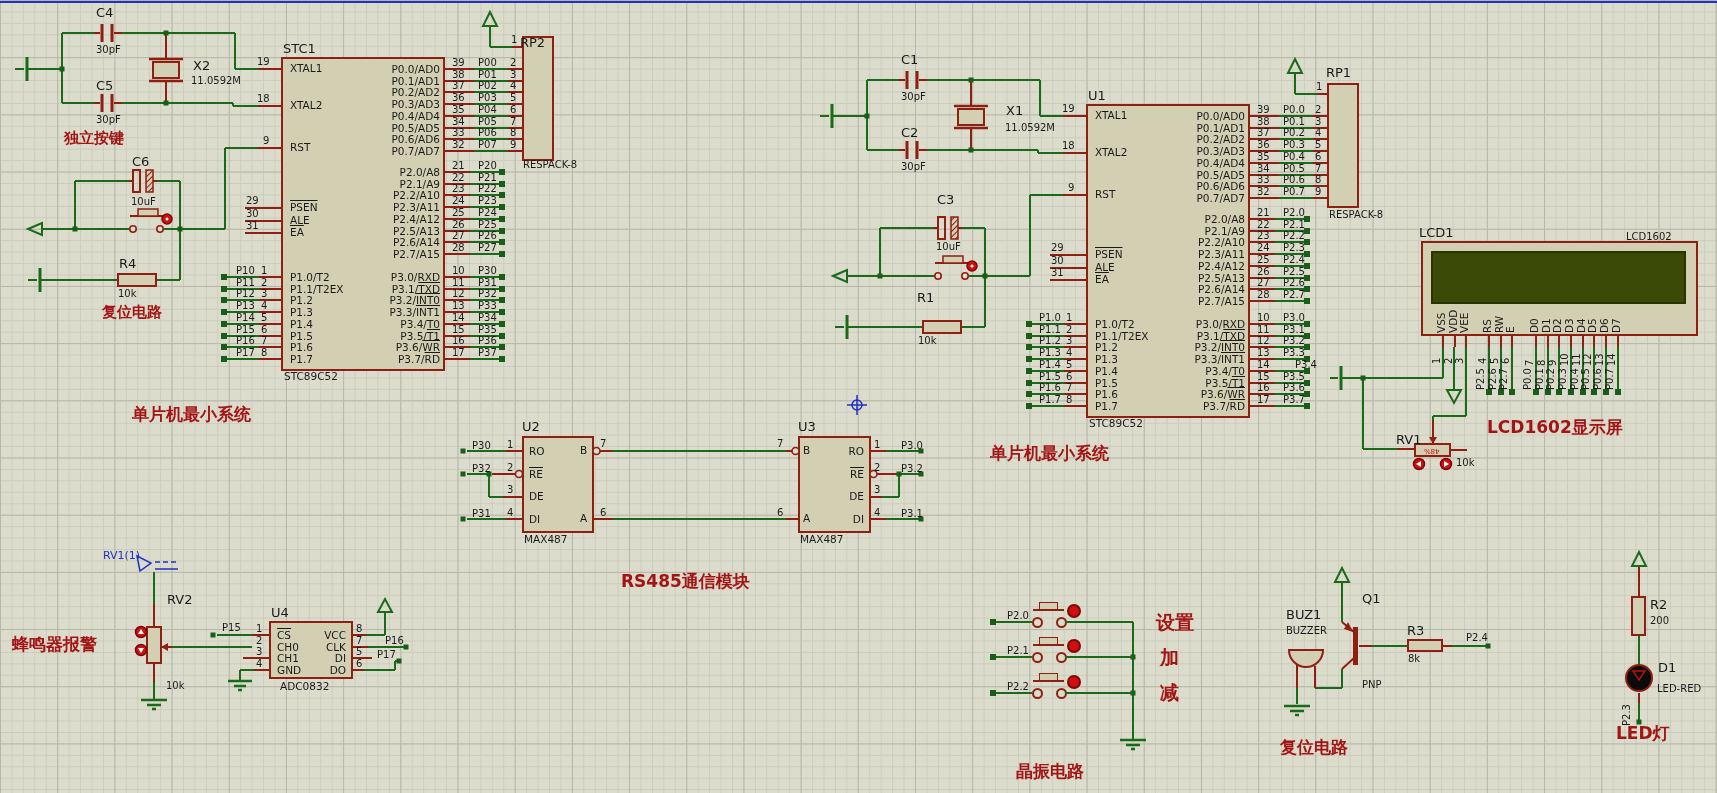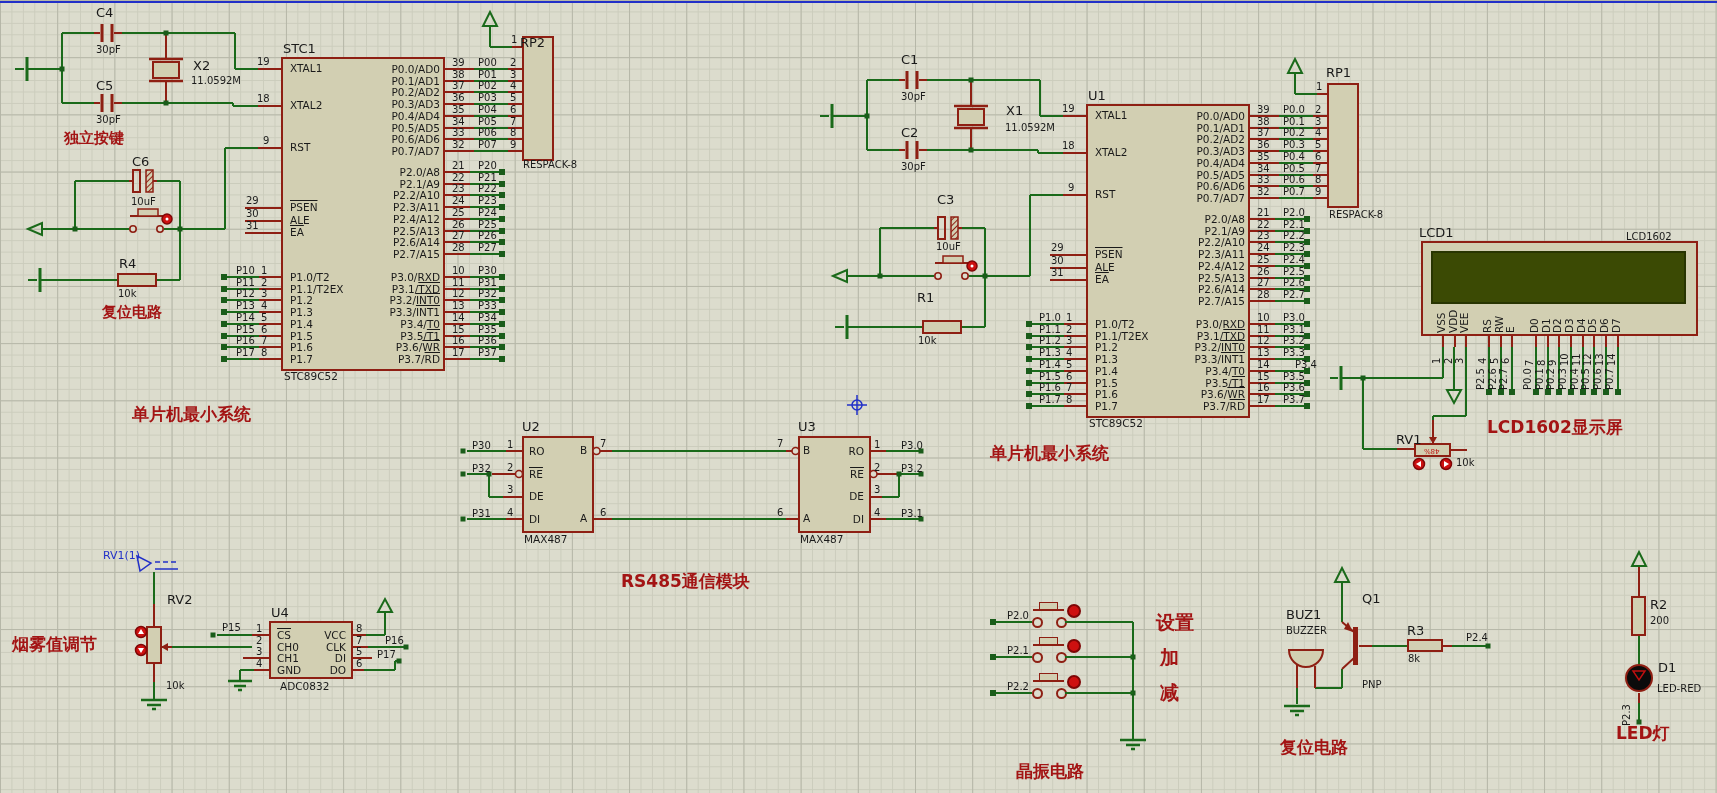--- a/index.html
+++ b/index.html
@@ -262,21 +262,21 @@
 <span class="t cn" style="left:621px;top:572px">RS485通信模块</span>
 
 <span class="t ref" style="left:271px;top:606px">U4</span>
 <span class="t pname" style="left:280px;top:681px">ADC0832</span>
 <span class="t net" style="left:222px;top:622px">P15</span>
 <span class="t net" style="left:385px;top:635px">P16</span>
 <span class="t net" style="left:377px;top:649px">P17</span>
 <span class="t ref" style="left:167px;top:593px">RV2</span>
 <span class="t val" style="left:166px;top:680px">10k</span>
 <span class="t blue" style="left:103px;top:550px">RV1(1)</span>
-<span class="t cn" style="left:12px;top:635px">烟雾值调节</span>
+<span class="t cn" style="left:12px;top:635px">蜂鸣器报警</span>
 
 <span class="t big" style="left:1156px;top:612px">设置</span>
 <span class="t big" style="left:1160px;top:647px">加</span>
 <span class="t big" style="left:1160px;top:682px">减</span>
 <span class="t cn" style="left:1016px;top:762px">晶振电路</span>
 
 <span class="t ref" style="left:1286px;top:608px">BUZ1</span>
 <span class="t val" style="left:1286px;top:625px">BUZZER</span>
 <span class="t ref" style="left:1362px;top:592px">Q1</span>
 <span class="t val" style="left:1362px;top:679px">PNP</span>

